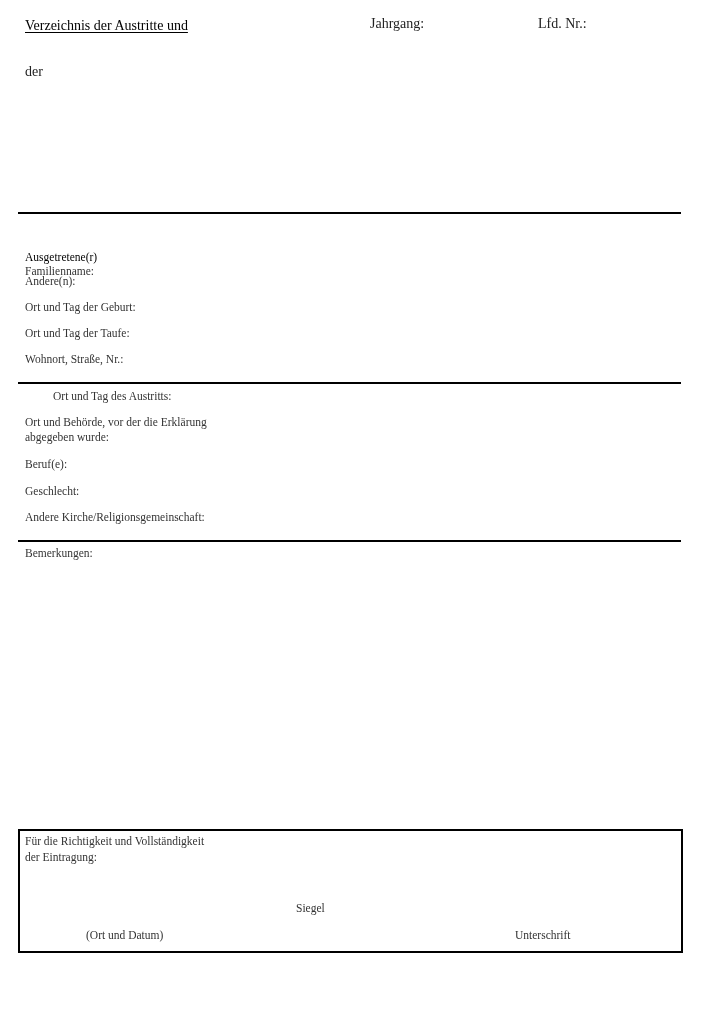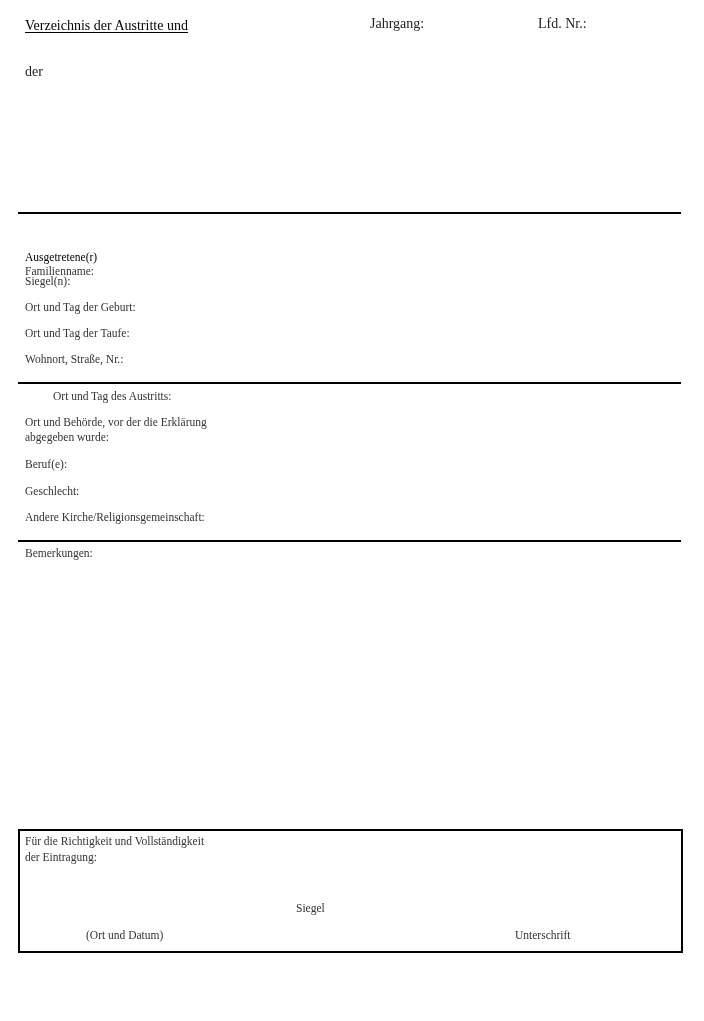--- a/index.html
+++ b/index.html
@@ -20,21 +20,21 @@
   <div class="l1">Verzeichnis der Austritte und</div>
 </div>
 <div class="abs small" style="left:25px; top:64px;">der</div>
 <div class="abs small" style="left:370px; top:16px;">Jahrgang:</div>
 <div class="abs small" style="left:538px; top:16px;">Lfd. Nr.:</div>
 
 <div class="hr" style="top:212px;"></div>
 
 <div class="abs label bold" style="top:222px;">Ausgetretene(r)</div>
 <div class="abs label" style="top:232px;margin-top:32px;">Familienname:</div>
-<div class="abs label" style="top:274px;">Siegel(n):</div>
+<div class="abs label" style="top:274px;">Andere(n):</div>
 <div class="abs label" style="top:300px;">Ort und Tag der Geburt:</div>
 <div class="abs label" style="top:326px;">Ort und Tag der Taufe:</div>
 <div class="abs label" style="top:352px;">Wohnort, Straße, Nr.:</div>
 
 <div class="hr" style="top:382px;"></div>
 
 <div class="abs label" style="top:389px;margin-left:28px;">Ort und Tag des Austritts:</div>
 <div class="abs label" style="top:415px;">Ort und Behörde, vor der die Erklärung</div>
 <div class="abs label" style="top:430px;">abgegeben wurde:</div>
 <div class="abs label" style="top:457px;">Beruf(e):</div>

